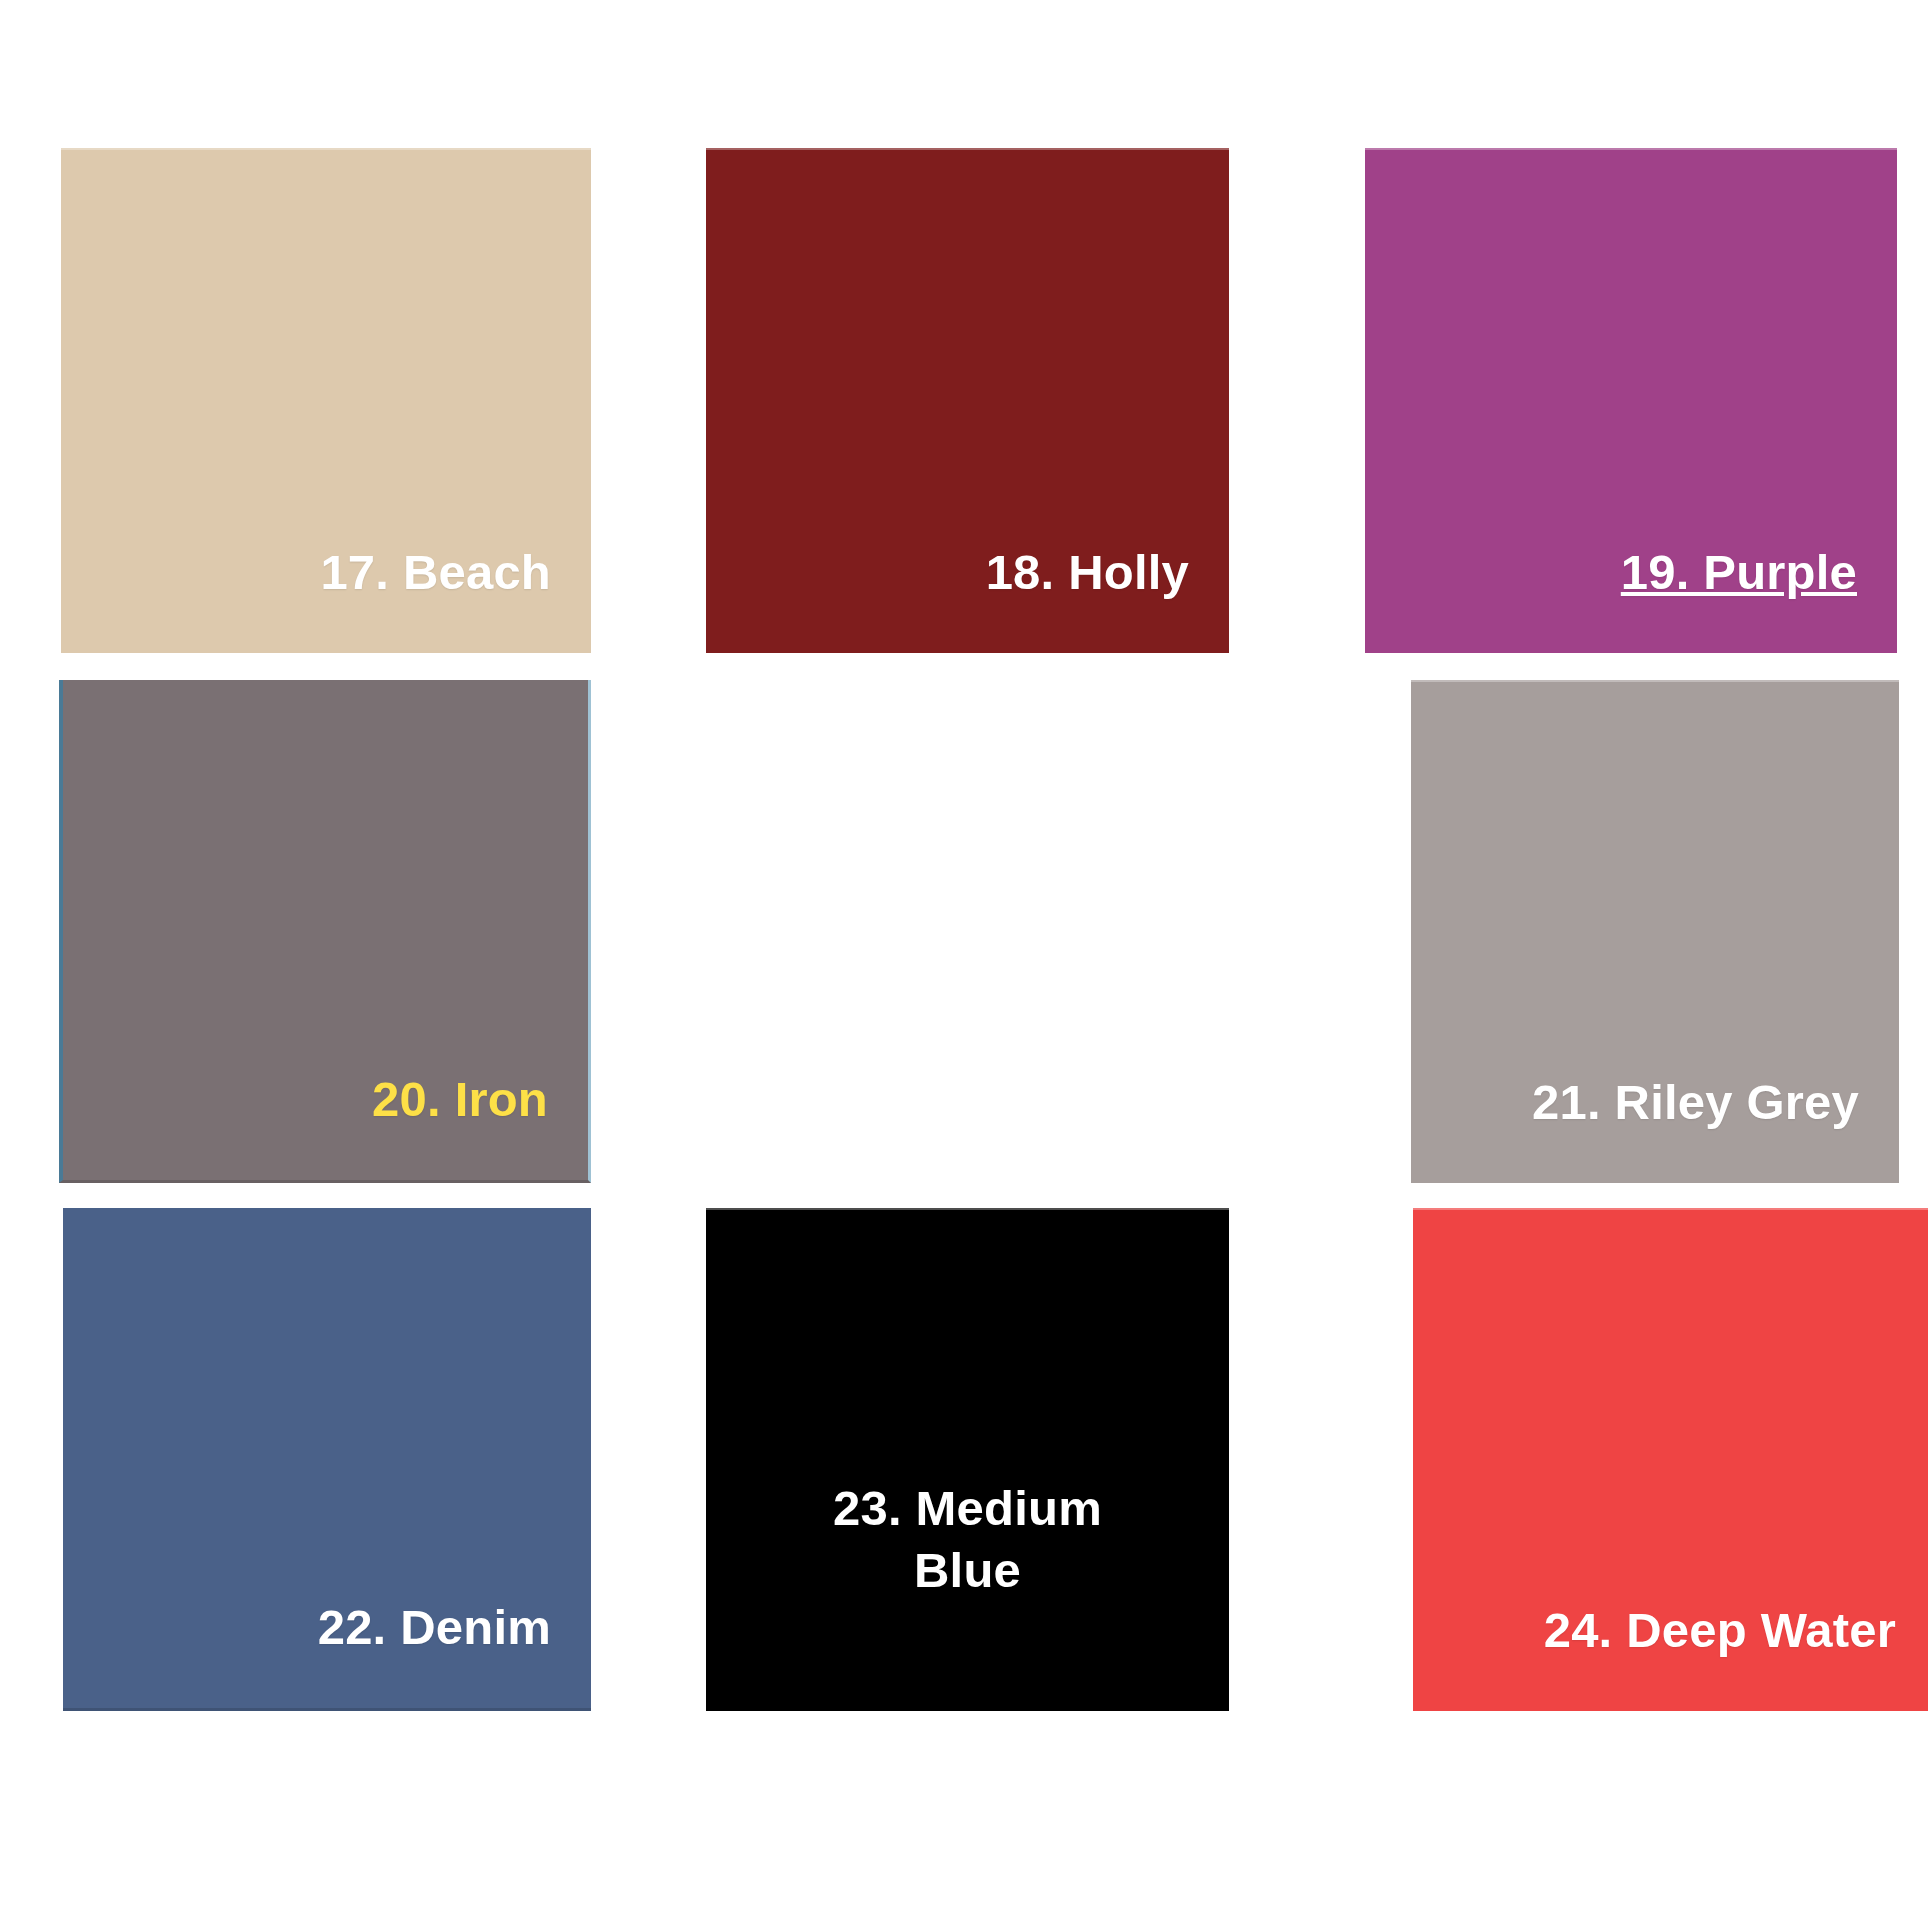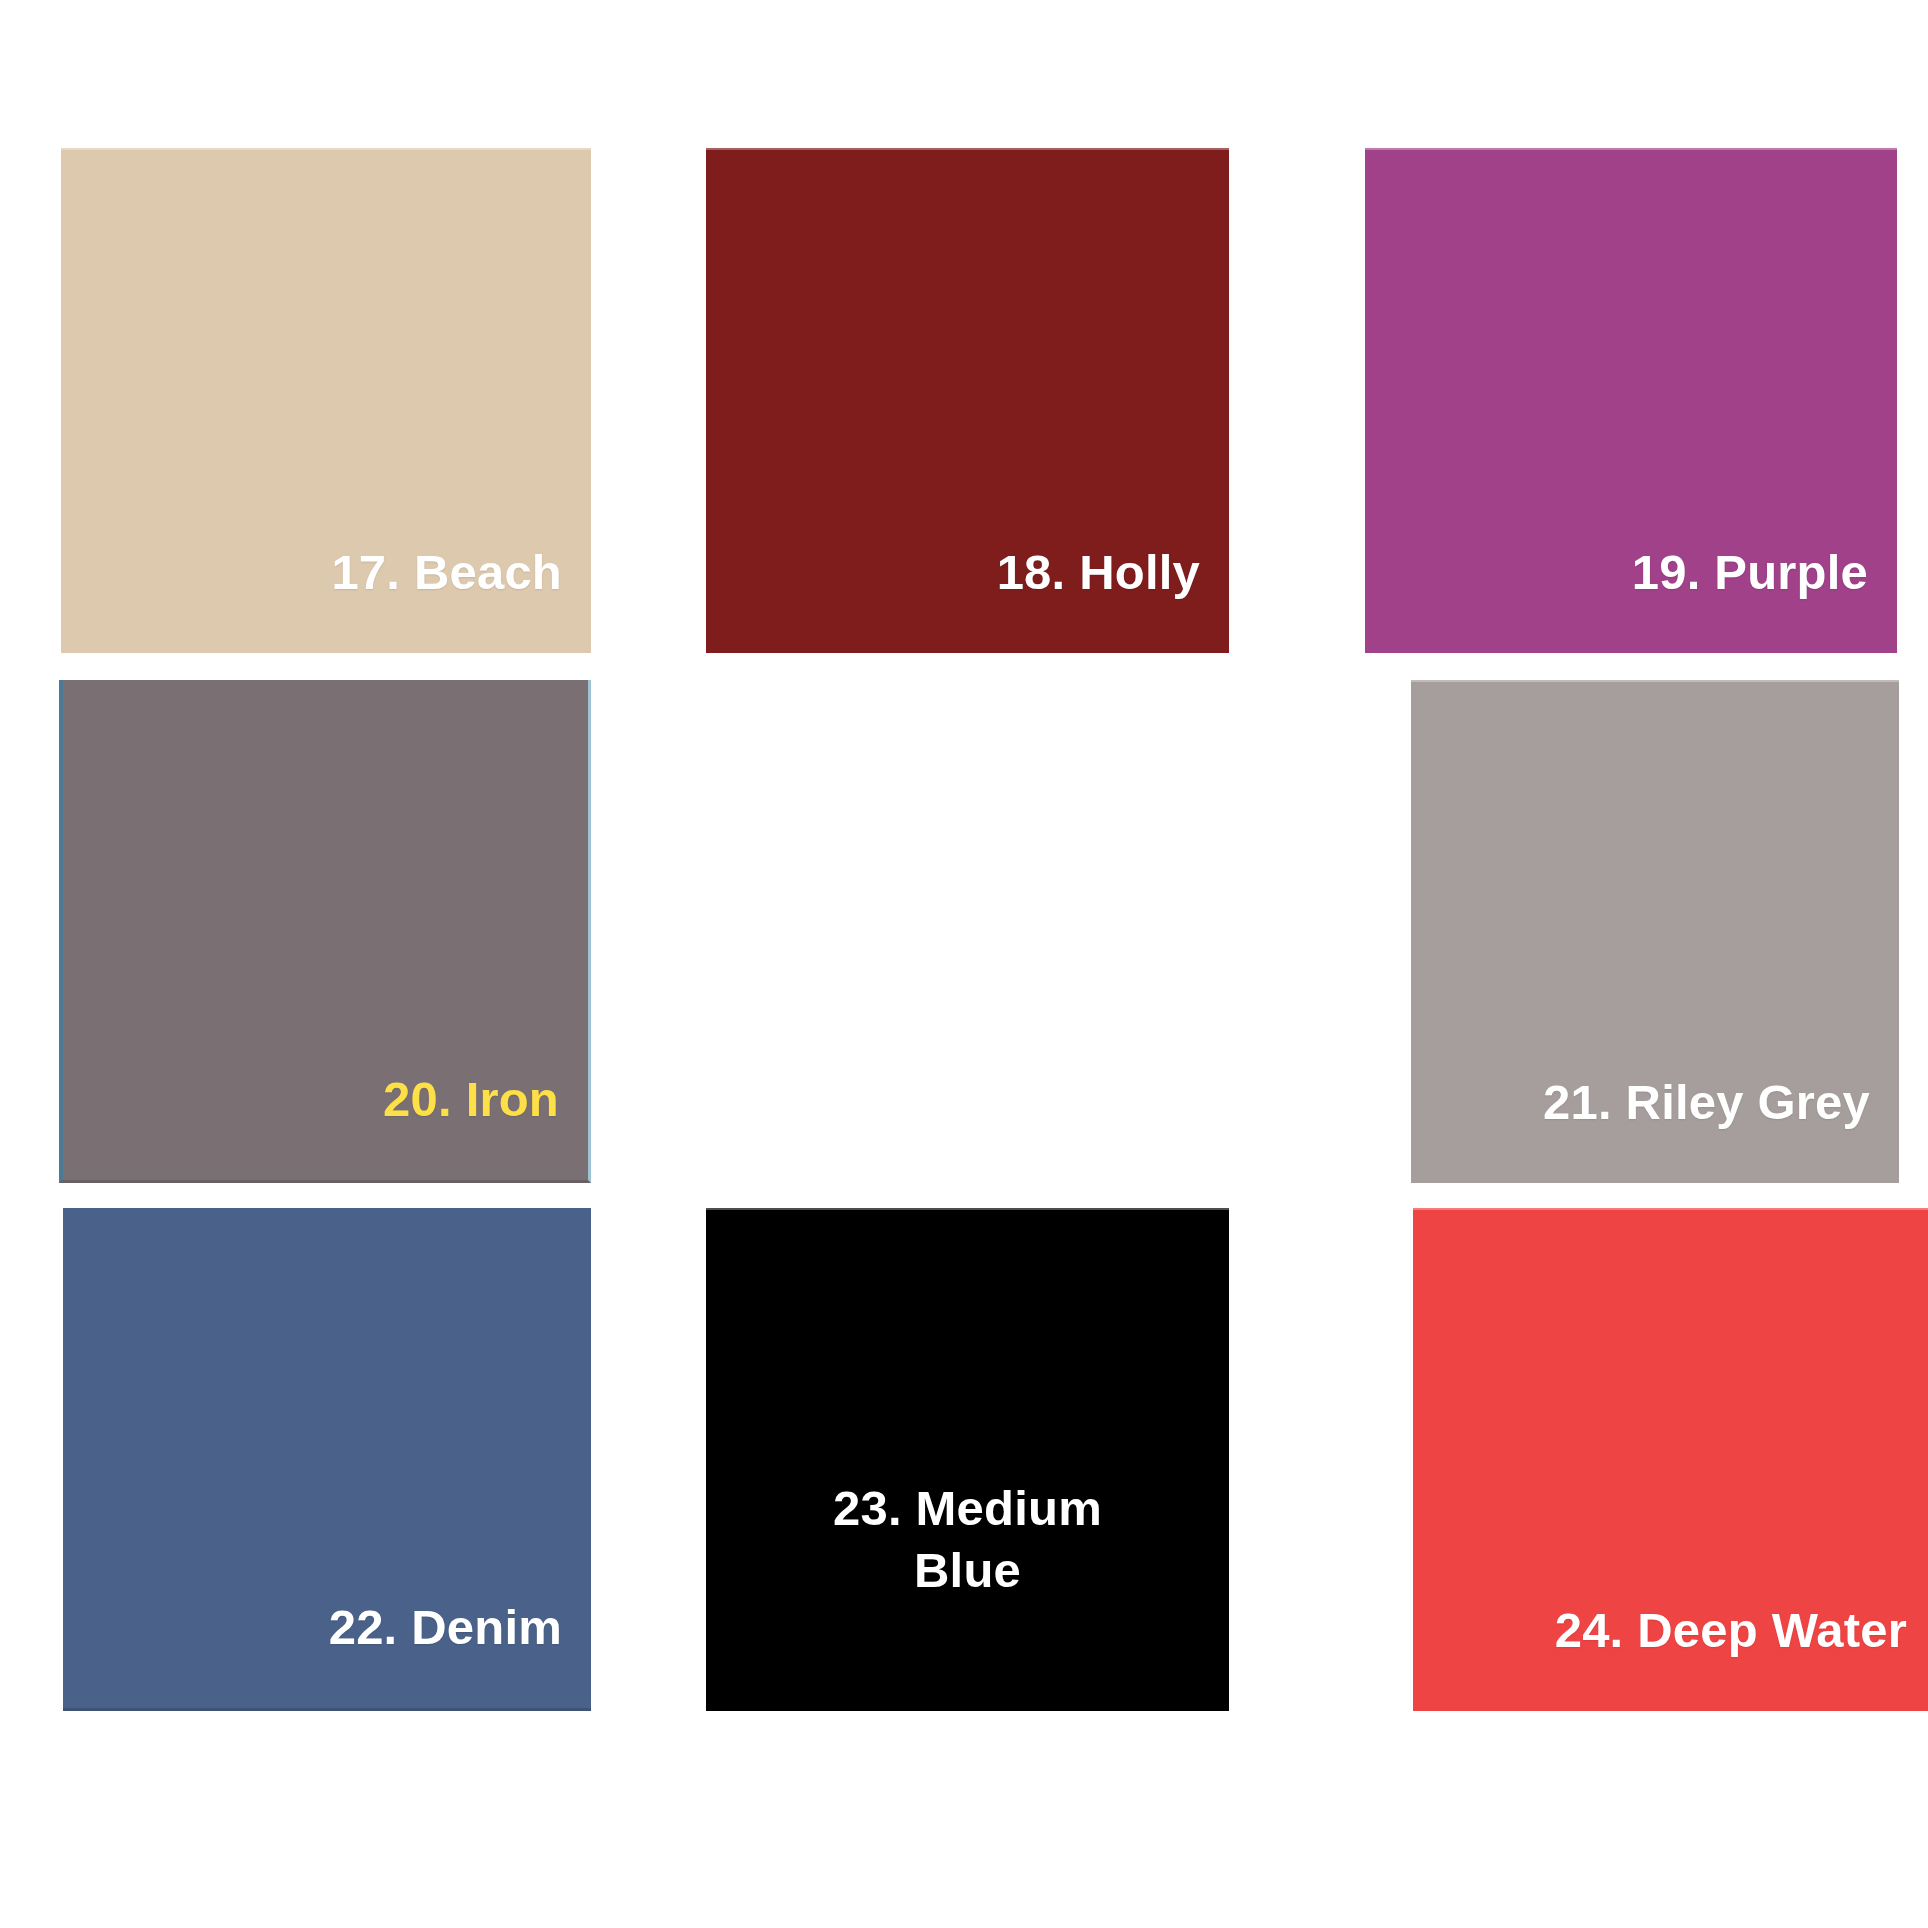--- a/index.html
+++ b/index.html
@@ -39,21 +39,21 @@
   }
 
   .swatch-label {
     color: #ffffff;
     font-family: "Liberation Sans", sans-serif;
     font-weight: bold;
     font-size: 49px;
     line-height: 1.26;
     letter-spacing: 0.2px;
     white-space: pre-line;
-    padding: 0 29px 49px 32px;
+    padding: 0 40px 49px 32px;
     text-shadow: 0 0.9px 1.9px rgba(0,0,0,0.10);
   }
   .swatch.align-center .swatch-label {
     text-align: center;
     padding: 0 38px 0 38px;
     position: relative;
     top: 79px;
   }
 
   
@@ -77,21 +77,21 @@
 
   <div class="swatch edge-top-light" style="left: 61px; top: 148px; width: 530px; height: 505px; background-color: rgb(221, 201, 173);">
     <span class="swatch-label" style="color: rgb(255, 255, 255);">17. Beach</span>
   </div>
 
   <div class="swatch edge-top-light" style="left: 706px; top: 148px; width: 523px; height: 505px; background-color: #7f1d1d;">
     <span class="swatch-label" style="color: rgb(255, 255, 255);">18. Holly</span>
   </div>
 
   <div class="swatch edge-top-light" style="left: 1365px; top: 148px; width: 532px; height: 505px; background-color: rgb(160, 65, 137);">
-    <span class="swatch-label" style="color: rgb(255, 255, 255);">19. Purple</span>
+    <span class="swatch-label" style="color: rgb(255, 255, 255); text-decoration: underline;">19. Purple</span>
   </div>
 
   <div class="swatch edge-left-blue edge-right-blue edge-bottom-dark" style="left: 59px; top: 680px; width: 532px; height: 503px; background-color: rgb(122, 112, 115);">
     <span class="swatch-label" style="color: #fde047;">20. Iron</span>
   </div>
 
   <div class="swatch edge-top-light" style="left: 1365px; top: 680px; width: 488px; height: 503px; background-color: rgb(166, 158, 156); margin-left: 46px;">
     <span class="swatch-label" style="color: rgb(255, 255, 255);">21. Riley Grey</span>
   </div>
 

